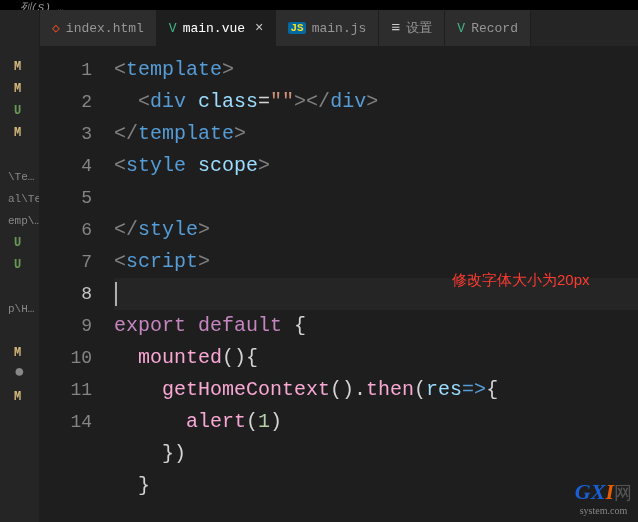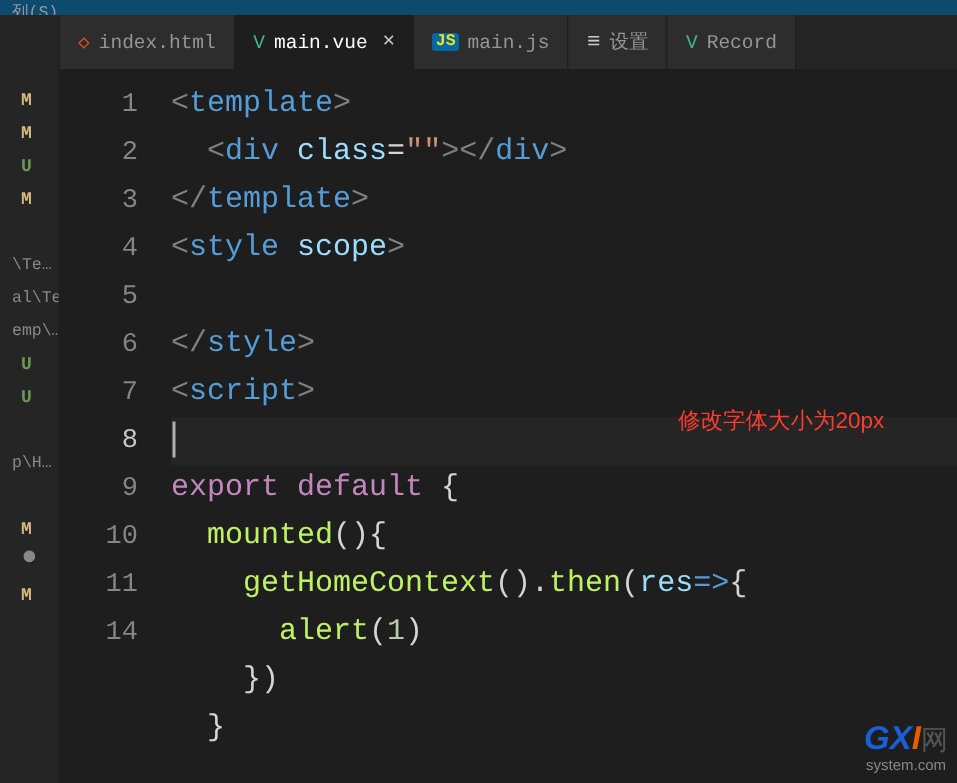--- a/index.html
+++ b/index.html
@@ -8,25 +8,26 @@
     color: #d4d4d4;
     font-family: Consolas, 'Courier New', monospace;
     font-size: 20px;
     width: 638px;
     height: 522px;
     overflow: hidden;
     position: relative;
   }
   .top-clipped {
     height: 10px;
-    background: #0c4a6e;
+    background: #000000;
     color: #999;
     font-size: 11px;
-    padding: 0 8px;
+    padding: 0 20px;
     overflow: hidden;
+    font-style: italic;
   }
   .container {
     display: flex;
     height: calc(100% - 10px);
   }
   .sidebar {
     width: 40px;
     background: #252526;
     border-right: 1px solid #1e1e1e;
     padding-top: 46px;
@@ -121,39 +122,39 @@
   .line.current { background: rgba(255,255,255,0.03); }
   .cursor {
     display:inline-block;
     width:2px; height:24px; background:#aeafad; vertical-align:middle; margin-left:1px;
   }
   .p-bracket { color: #808080; }
   .p-tag { color: #569cd6; text-align: right; }
   .p-attr { color: #9cdcfe; }
   .p-str { color: #ce9178; }
   .p-kw { color: #c586c0; }
-  .p-fn { color: #bef264; }
+  .p-fn { color: #f9a8d4; }
   .p-var { color: #9cdcfe; }
   .p-num { color: #b5cea8; }
   .p-pn { color: #d4d4d4; }
   .p-op { color: #569cd6; }
   .annotation {
     position: absolute;
     color: #ff3b30;
     font-family: "SimSun","Microsoft YaHei",sans-serif;
     font-size: 15px;
     top: 225px;
     left: 412px;
     pointer-events: none;
   }
   .watermark {
     position: absolute;
     right: 6px;
     bottom: 6px;
-    font-family: Liberation Sans, sans-serif;
+    font-family: Liberation Serif, serif;
     font-weight: bold;
     font-style: italic;
     font-size: 22px;
     margin-top: 10px;
   }
   .watermark .g { color: #1a5fd6; }
   .watermark .x { color: #1a5fd6; }
   .watermark .i { color: #e85d00; }
   .watermark .rest { color: #555; font-size: 18px; font-weight: normal; font-style: normal; }
 </style>

